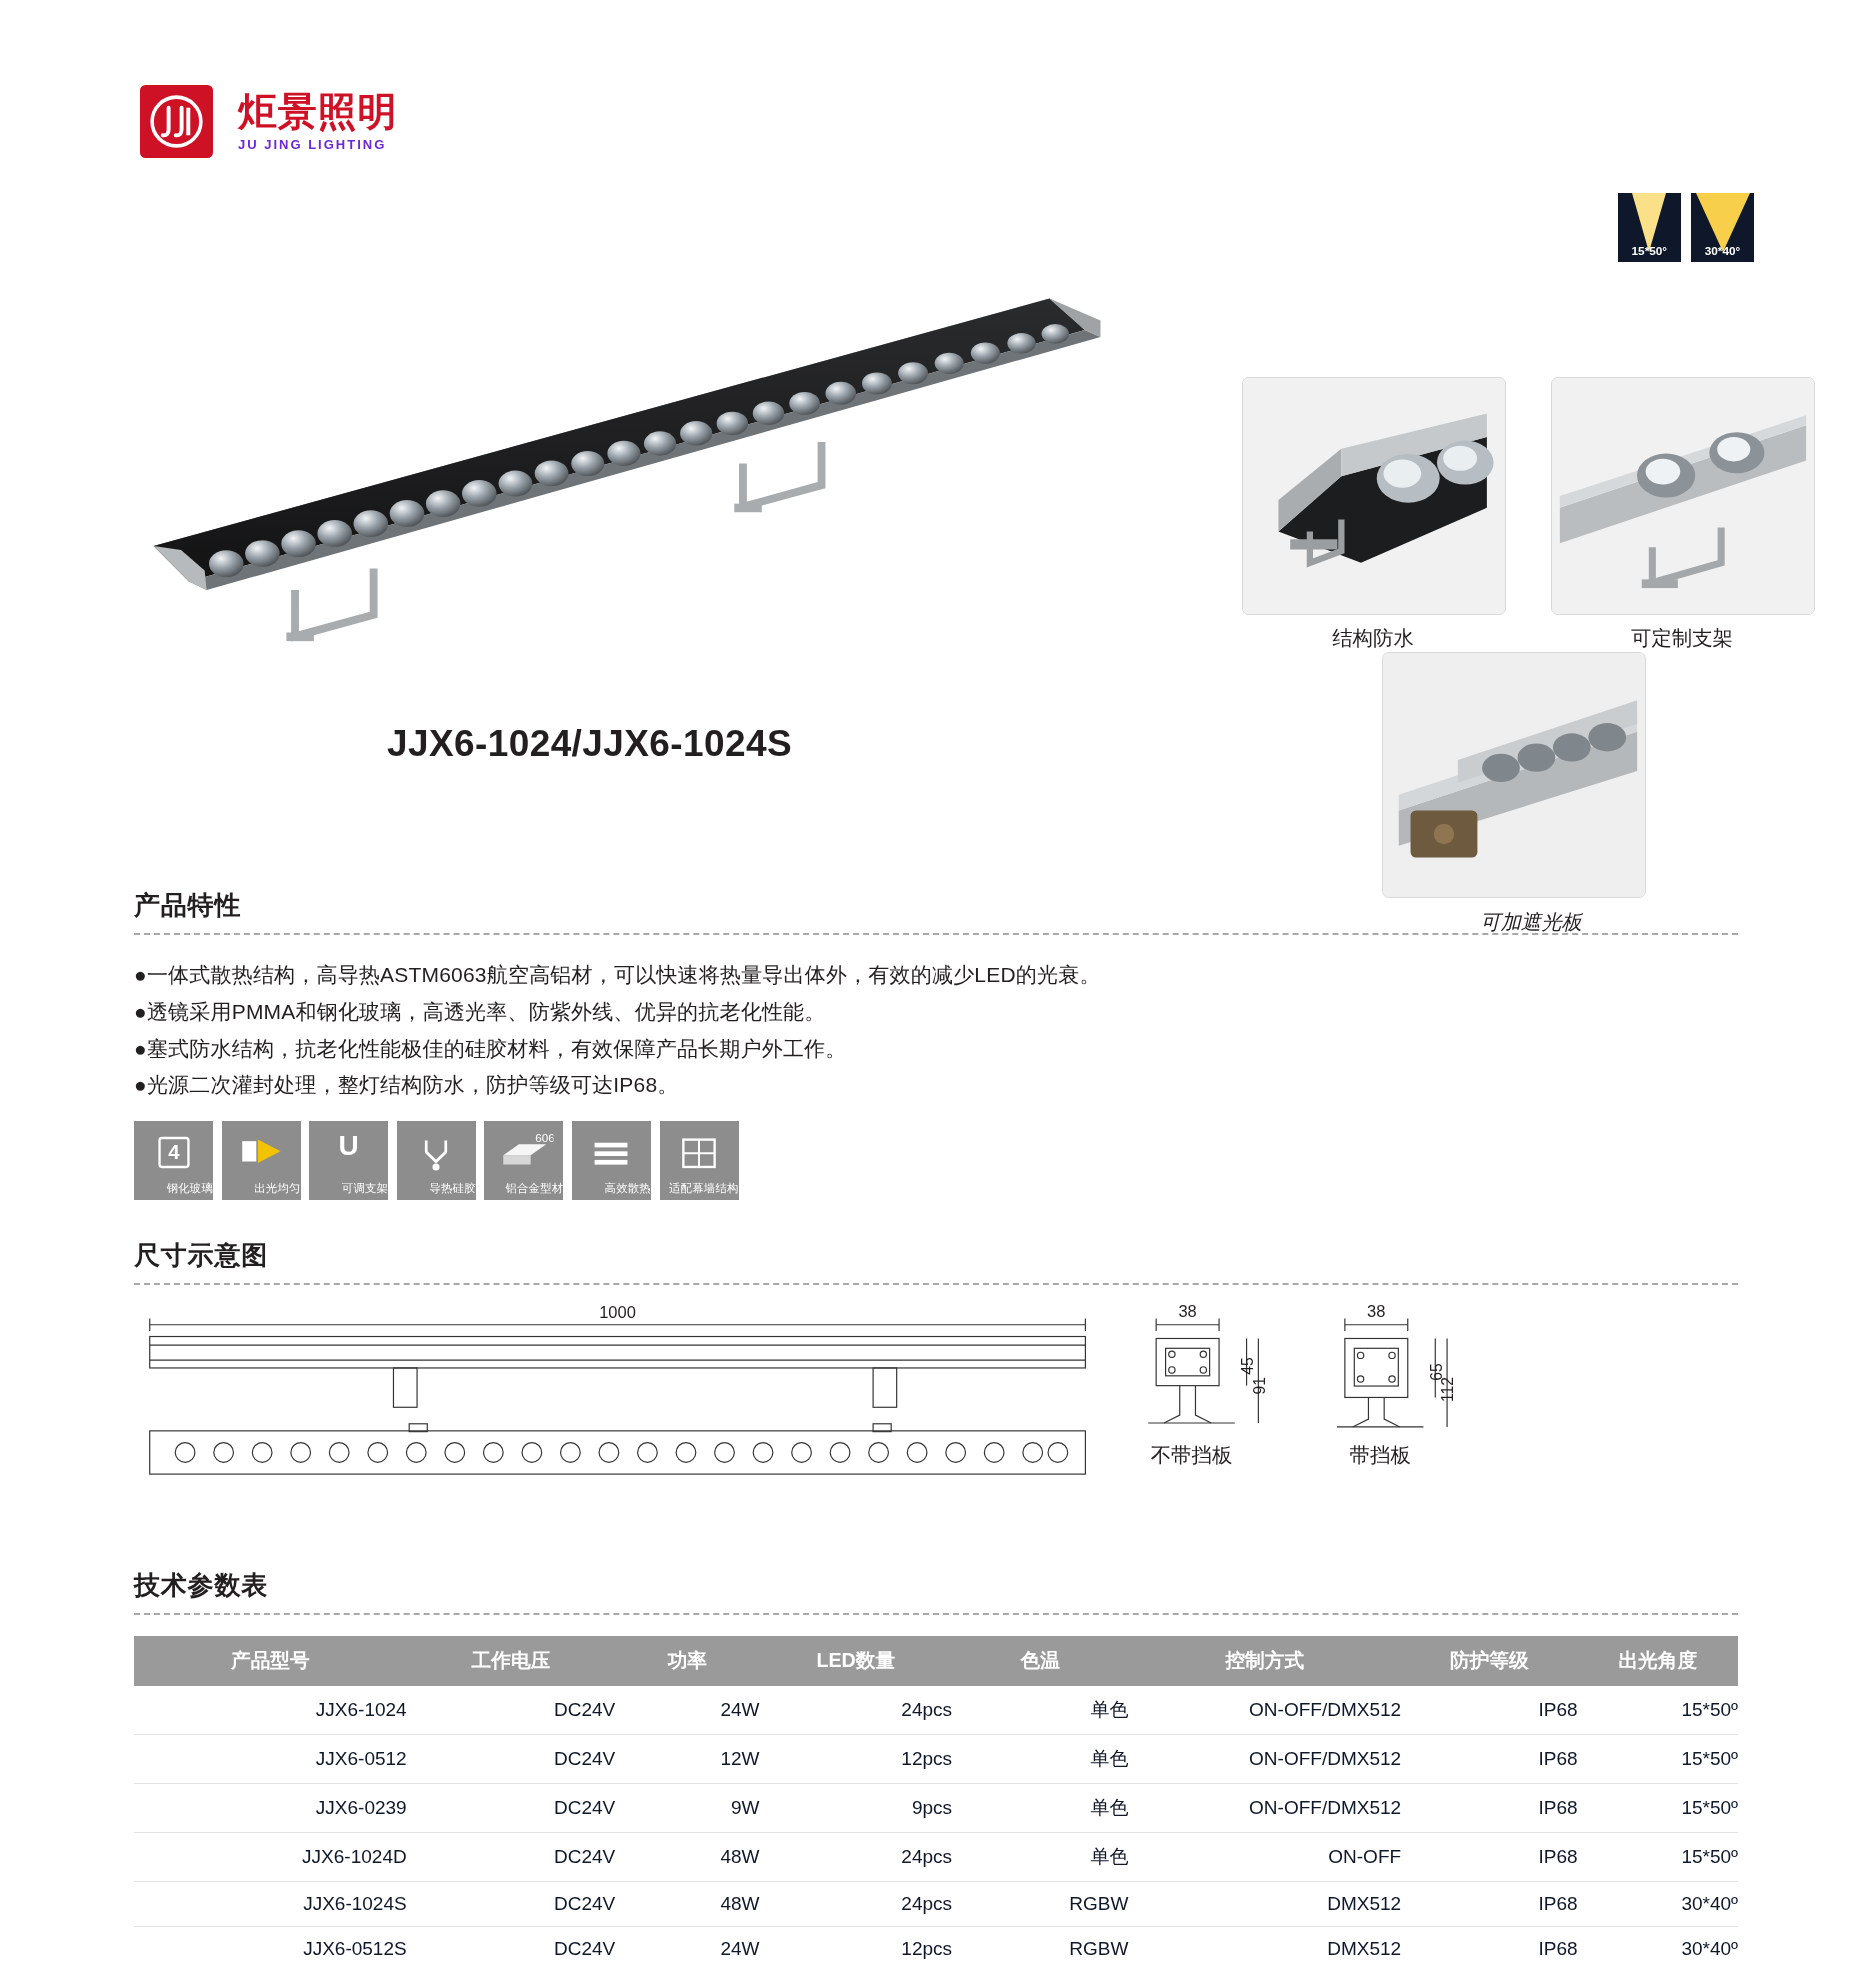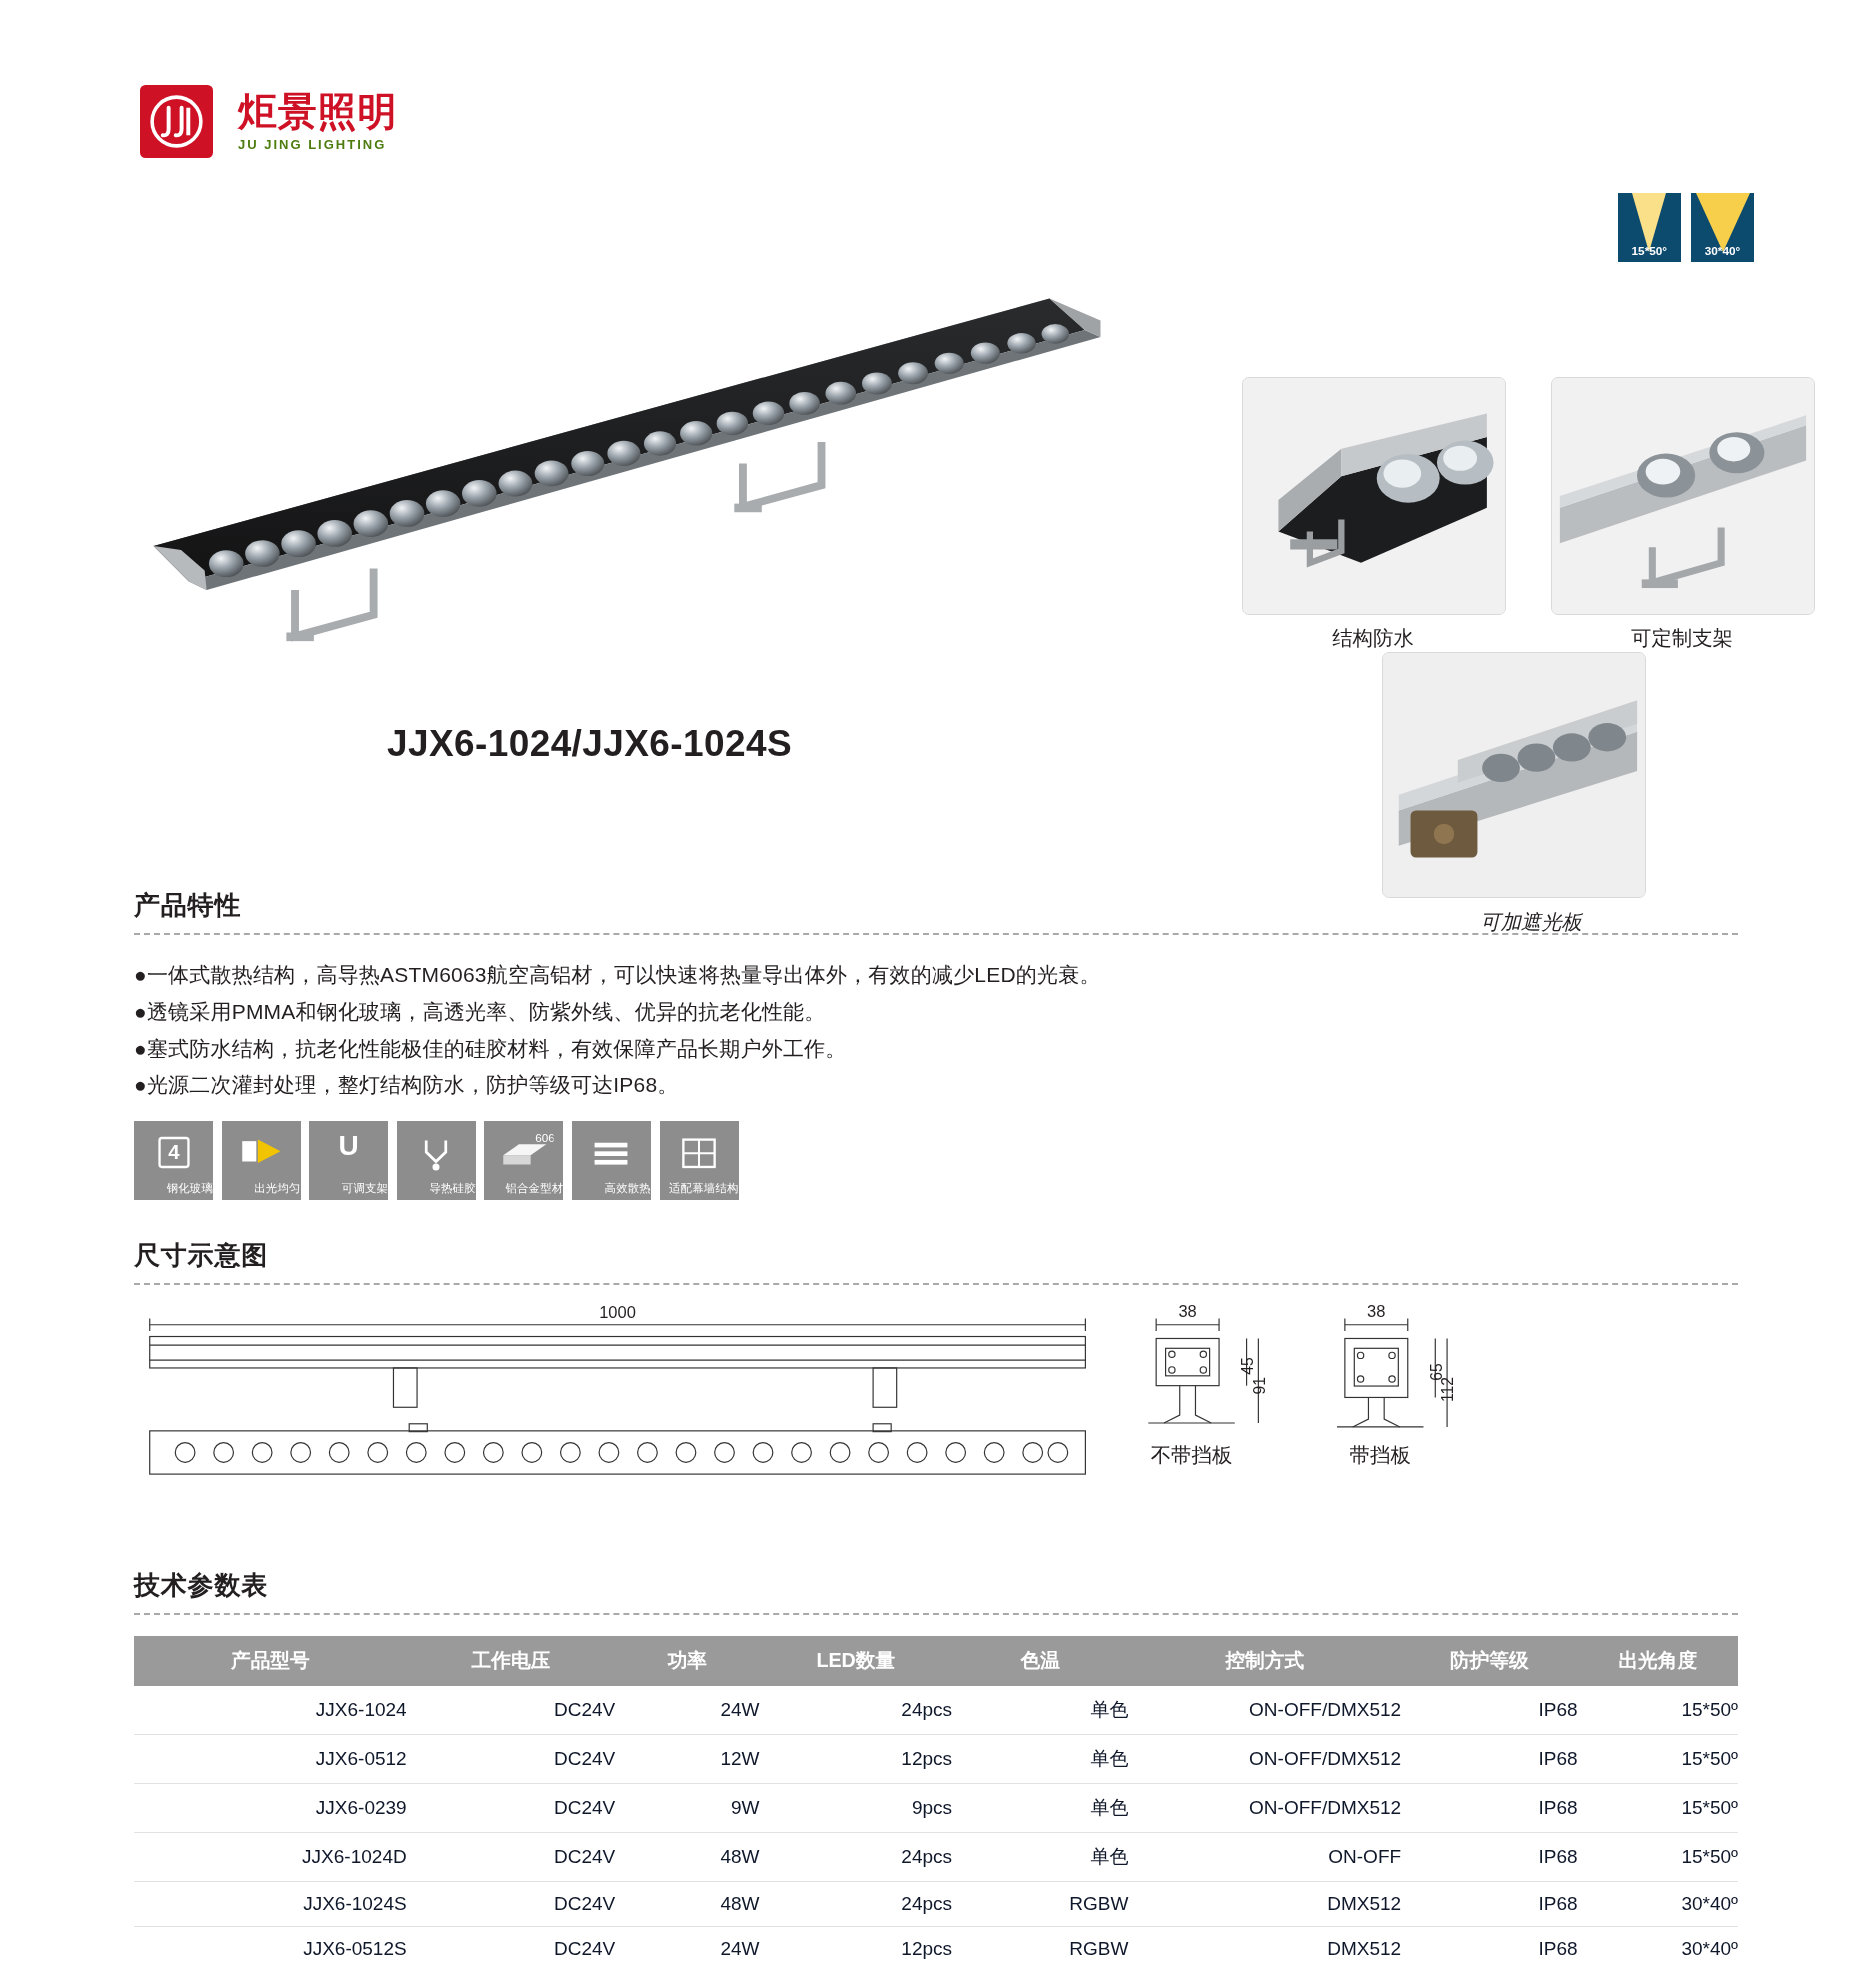--- a/index.html
+++ b/index.html
@@ -24,25 +24,25 @@
     display:flex;align-items:center;
   }
   .logo-mark{
     width:73px;height:73px;border-radius:5.5px;
     background:#cf1126;position:relative;
     display:flex;align-items:center;justify-content:center;
   }
   .logo-mark svg{display:block;}
   .logo-text{margin-left:25px;display:flex;flex-direction:column;justify-content:center;}
   .logo-cn{font-size:39px;font-weight:bold;color:#cf1126;letter-spacing:0.8px;line-height:1.1;}
-  .logo-en{font-size:13px;font-weight:bold;color:#4d7c0f;letter-spacing:2px;margin-top:3.9px;}
+  .logo-en{font-size:13px;font-weight:bold;color:#6d28d9;letter-spacing:2px;margin-top:3.9px;}
 
   
   .beam-chips{position:absolute;right:118px;top:193px;display:flex;gap:10.2px;}
-  .beam-chip{width:63px;height:69px;position:relative;background:#0c4a6e;overflow:hidden;}
+  .beam-chip{width:63px;height:69px;position:relative;background:#0f172a;overflow:hidden;}
   .beam-chip .cone{position:absolute;left:50%;top:0;transform:translateX(-50%);width:0;height:0;}
   .beam-chip .lbl{
     position:absolute;left:0;right:0;bottom:3.9px;text-align:center;
     color:#fff;font-size:11.8px;font-weight:bold;
   }
   .cone-narrow{border-left:17.3px solid transparent;border-right:17.3px solid transparent;border-top:59px solid #fbe08a;}
   .cone-wide{border-left:27.5px solid transparent;border-right:27.5px solid transparent;border-top:59px solid #f7cf4a;}
 
   
   .hero{position:absolute;left:130px;top:271px;width:1053px;height:444px;}

